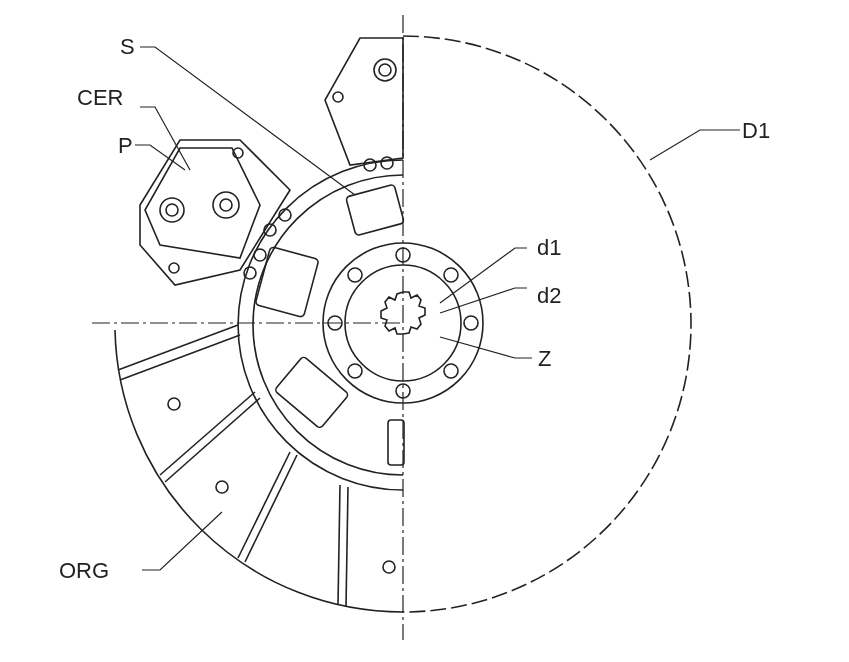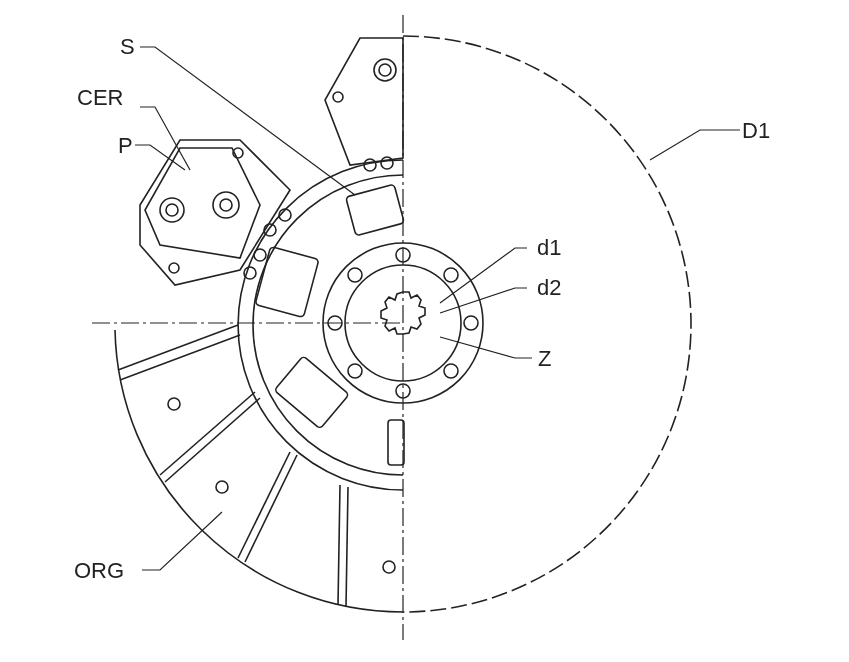--- a/index.html
+++ b/index.html
@@ -94,15 +94,15 @@
       <polyline points="142,570 160,570 222,512"></polyline>
     </g>
   </g>
 </svg>
 
 <div class="lbl" style="left:120px;top:36px">S</div>
 <div class="lbl" style="left:77px;top:87px">CER</div>
 <div class="lbl" style="left:118px;top:135px">P</div>
 <div class="lbl" style="left:742px;top:120px">D1</div>
 <div class="lbl" style="left:537px;top:237px">d1</div>
-<div class="lbl" style="left:537px;top:277px">d2</div>
+<div class="lbl" style="left:537px;top:285px">d2</div>
 <div class="lbl" style="left:538px;top:348px">Z</div>
-<div class="lbl" style="left:74px;top:560px">ORG</div>
+<div class="lbl" style="left:59px;top:560px">ORG</div>
 
 </body></html>

